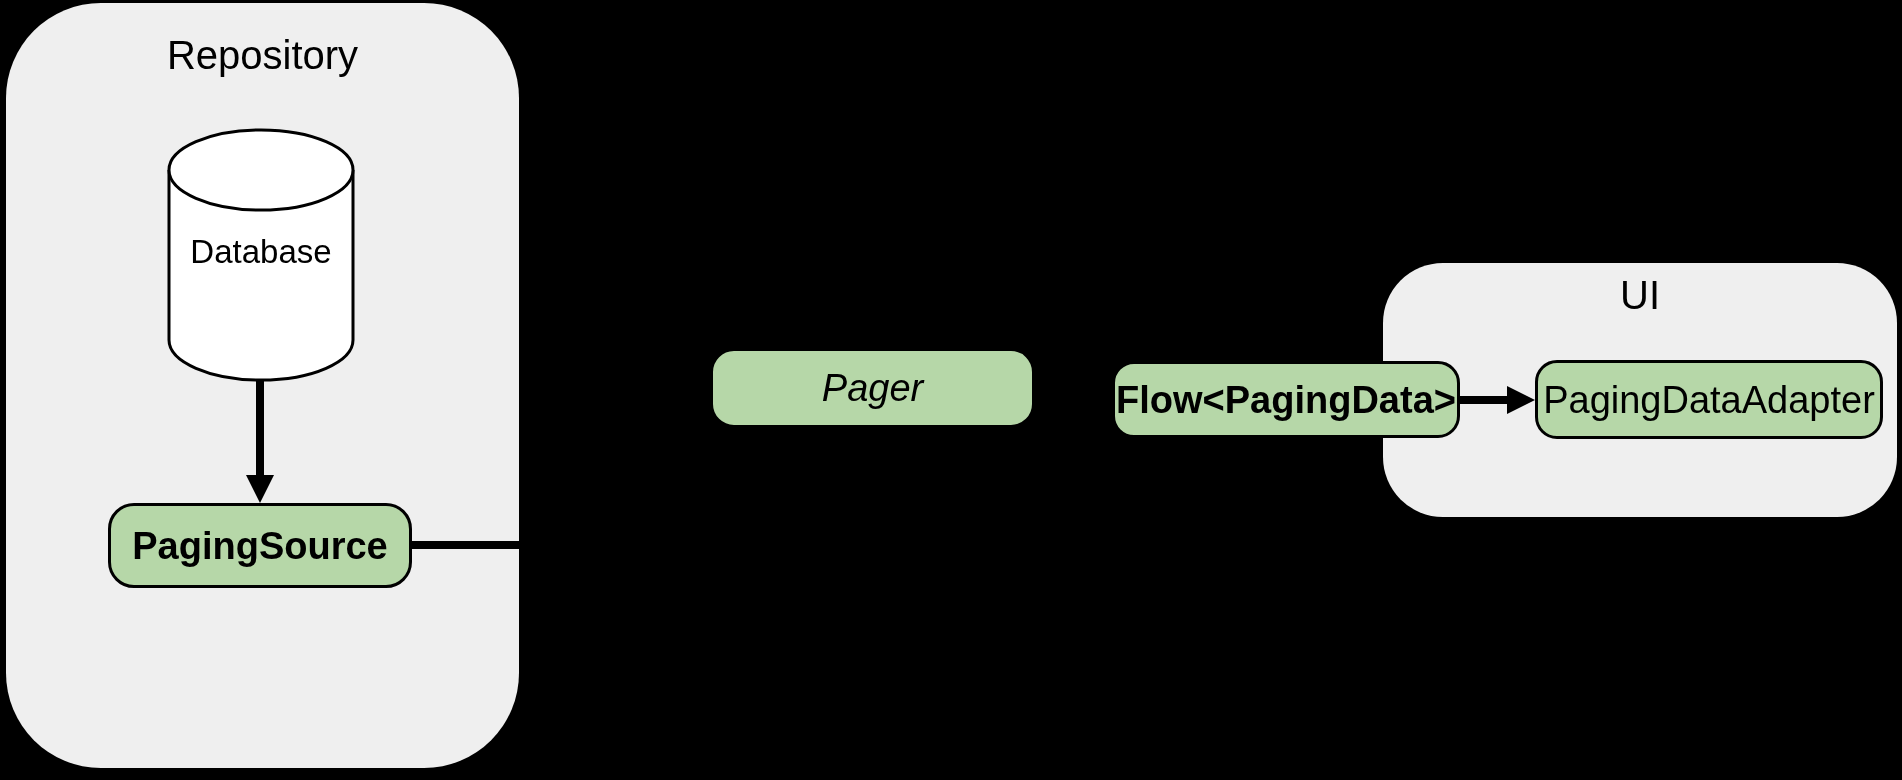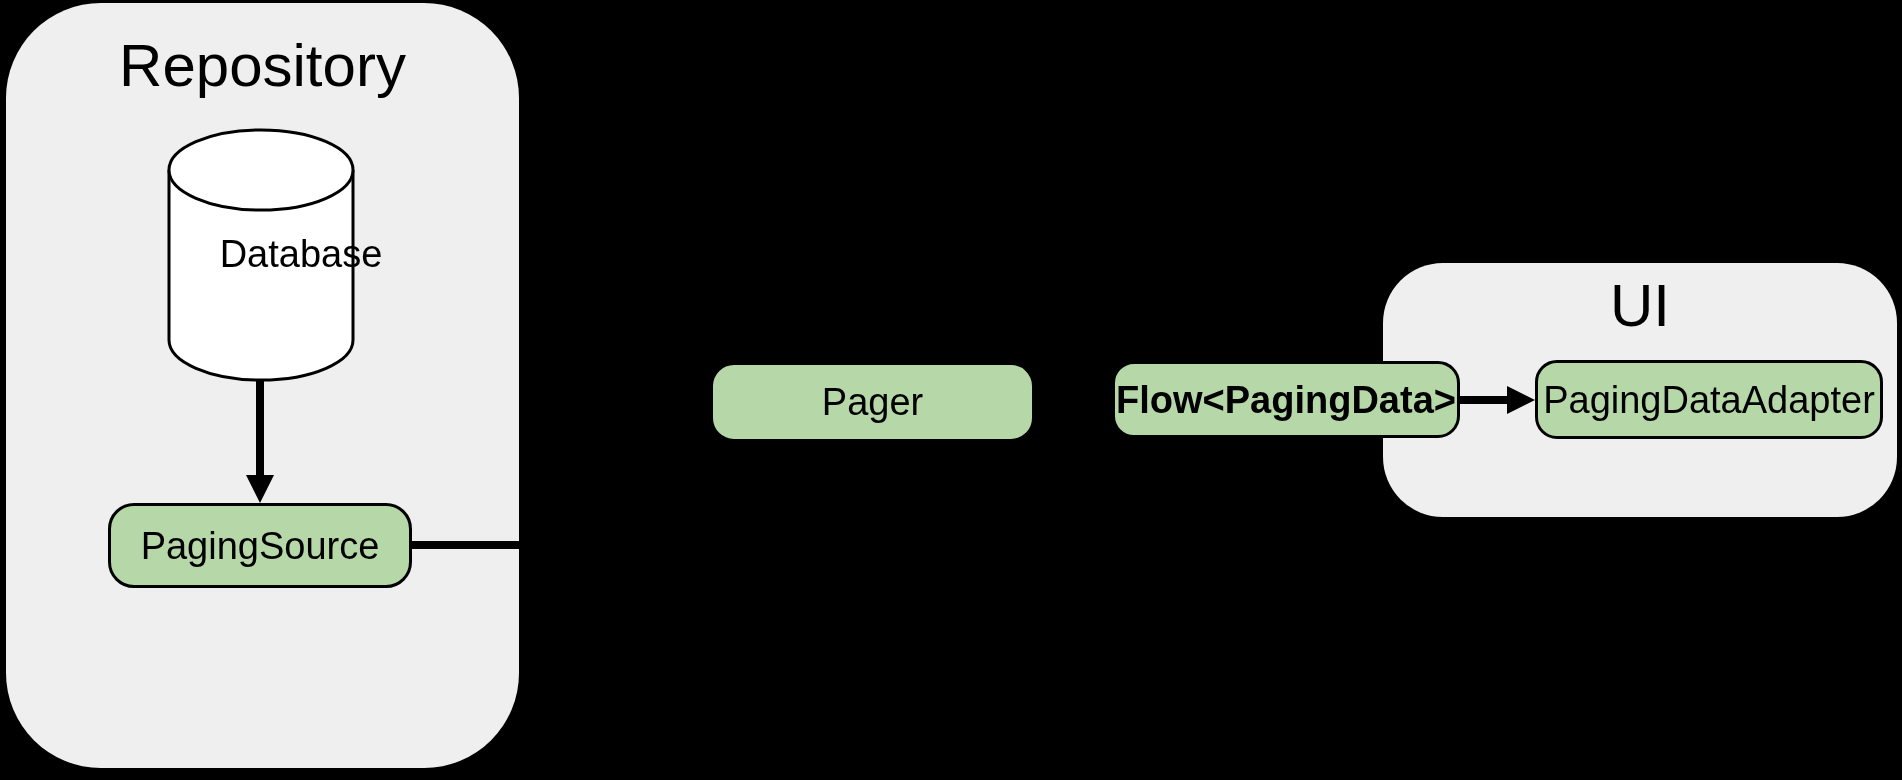--- a/index.html
+++ b/index.html
@@ -22,21 +22,21 @@
   .panel {
     position: absolute;
     background: var(--panel-fill);
     z-index: 1;
   }
   .panel-title {
     position: absolute;
     left: 0;
     width: 100%;
     text-align: center;
-    font-size: 60px;
+    font-size: 40px;
     line-height: 1.1;
     color: #000;
     white-space: nowrap;
   }
   .panel-repository { left: 6px; top: 3px; width: 513px; height: 765px; border-radius: 95px; }
   .panel-viewmodel  { left: 693px; top: 262px; width: 516px; height: 256px; border-radius: 60px; }
   .panel-ui         { left: 1383px; top: 263px; width: 514px; height: 254px; border-radius: 60px; }
   .panel-repository .panel-title { top: 30px; }
   .panel-viewmodel .panel-title  { top: 10px; }
   .panel-ui .panel-title         { top: 10px; }
@@ -55,36 +55,35 @@
     background: var(--node-fill);
     border: 3px solid var(--stroke);
     display: flex;
     align-items: center;
     justify-content: center;
     font-size: 38px;
     line-height: 1;
     white-space: nowrap;
     z-index: 3;
   }
-  .node-paging-source       { left: 108px;  top: 503px; width: 304px; height: 85px; border-radius: 26px; }
-  .node-pager               { left: 710px;  top: 362px; width: 325px; height: 80px; border-radius: 24px; }
+  .node-paging-source       { left: 108px;  top: 503px; width: 304px; height: 85px; border-radius: 26px; font-weight: bold; }
+  .node-pager               { left: 710px;  top: 348px; width: 325px; height: 80px; border-radius: 24px; font-style: italic; }
   .node-flow                { left: 1112px; top: 361px; width: 348px; height: 77px; border-radius: 22px; font-weight: bold; }
   .node-paging-data-adapter { left: 1535px; top: 360px; width: 348px; height: 79px; border-radius: 22px; }
 
   .cylinder-label {
     position: absolute;
     left: 169px;
     top: 234px;
     width: 184px;
     text-align: center;
-    font-size: 38px;
+    font-size: 33px;
     line-height: 1.1;
     z-index: 3;
     white-space: nowrap;
-    margin-left: 40px;
   }
 </style>
 </head>
 <body>
 
 <div class="stage">
 
   <div class="panel panel-repository">
     <div class="panel-title">Repository</div>
   </div>

